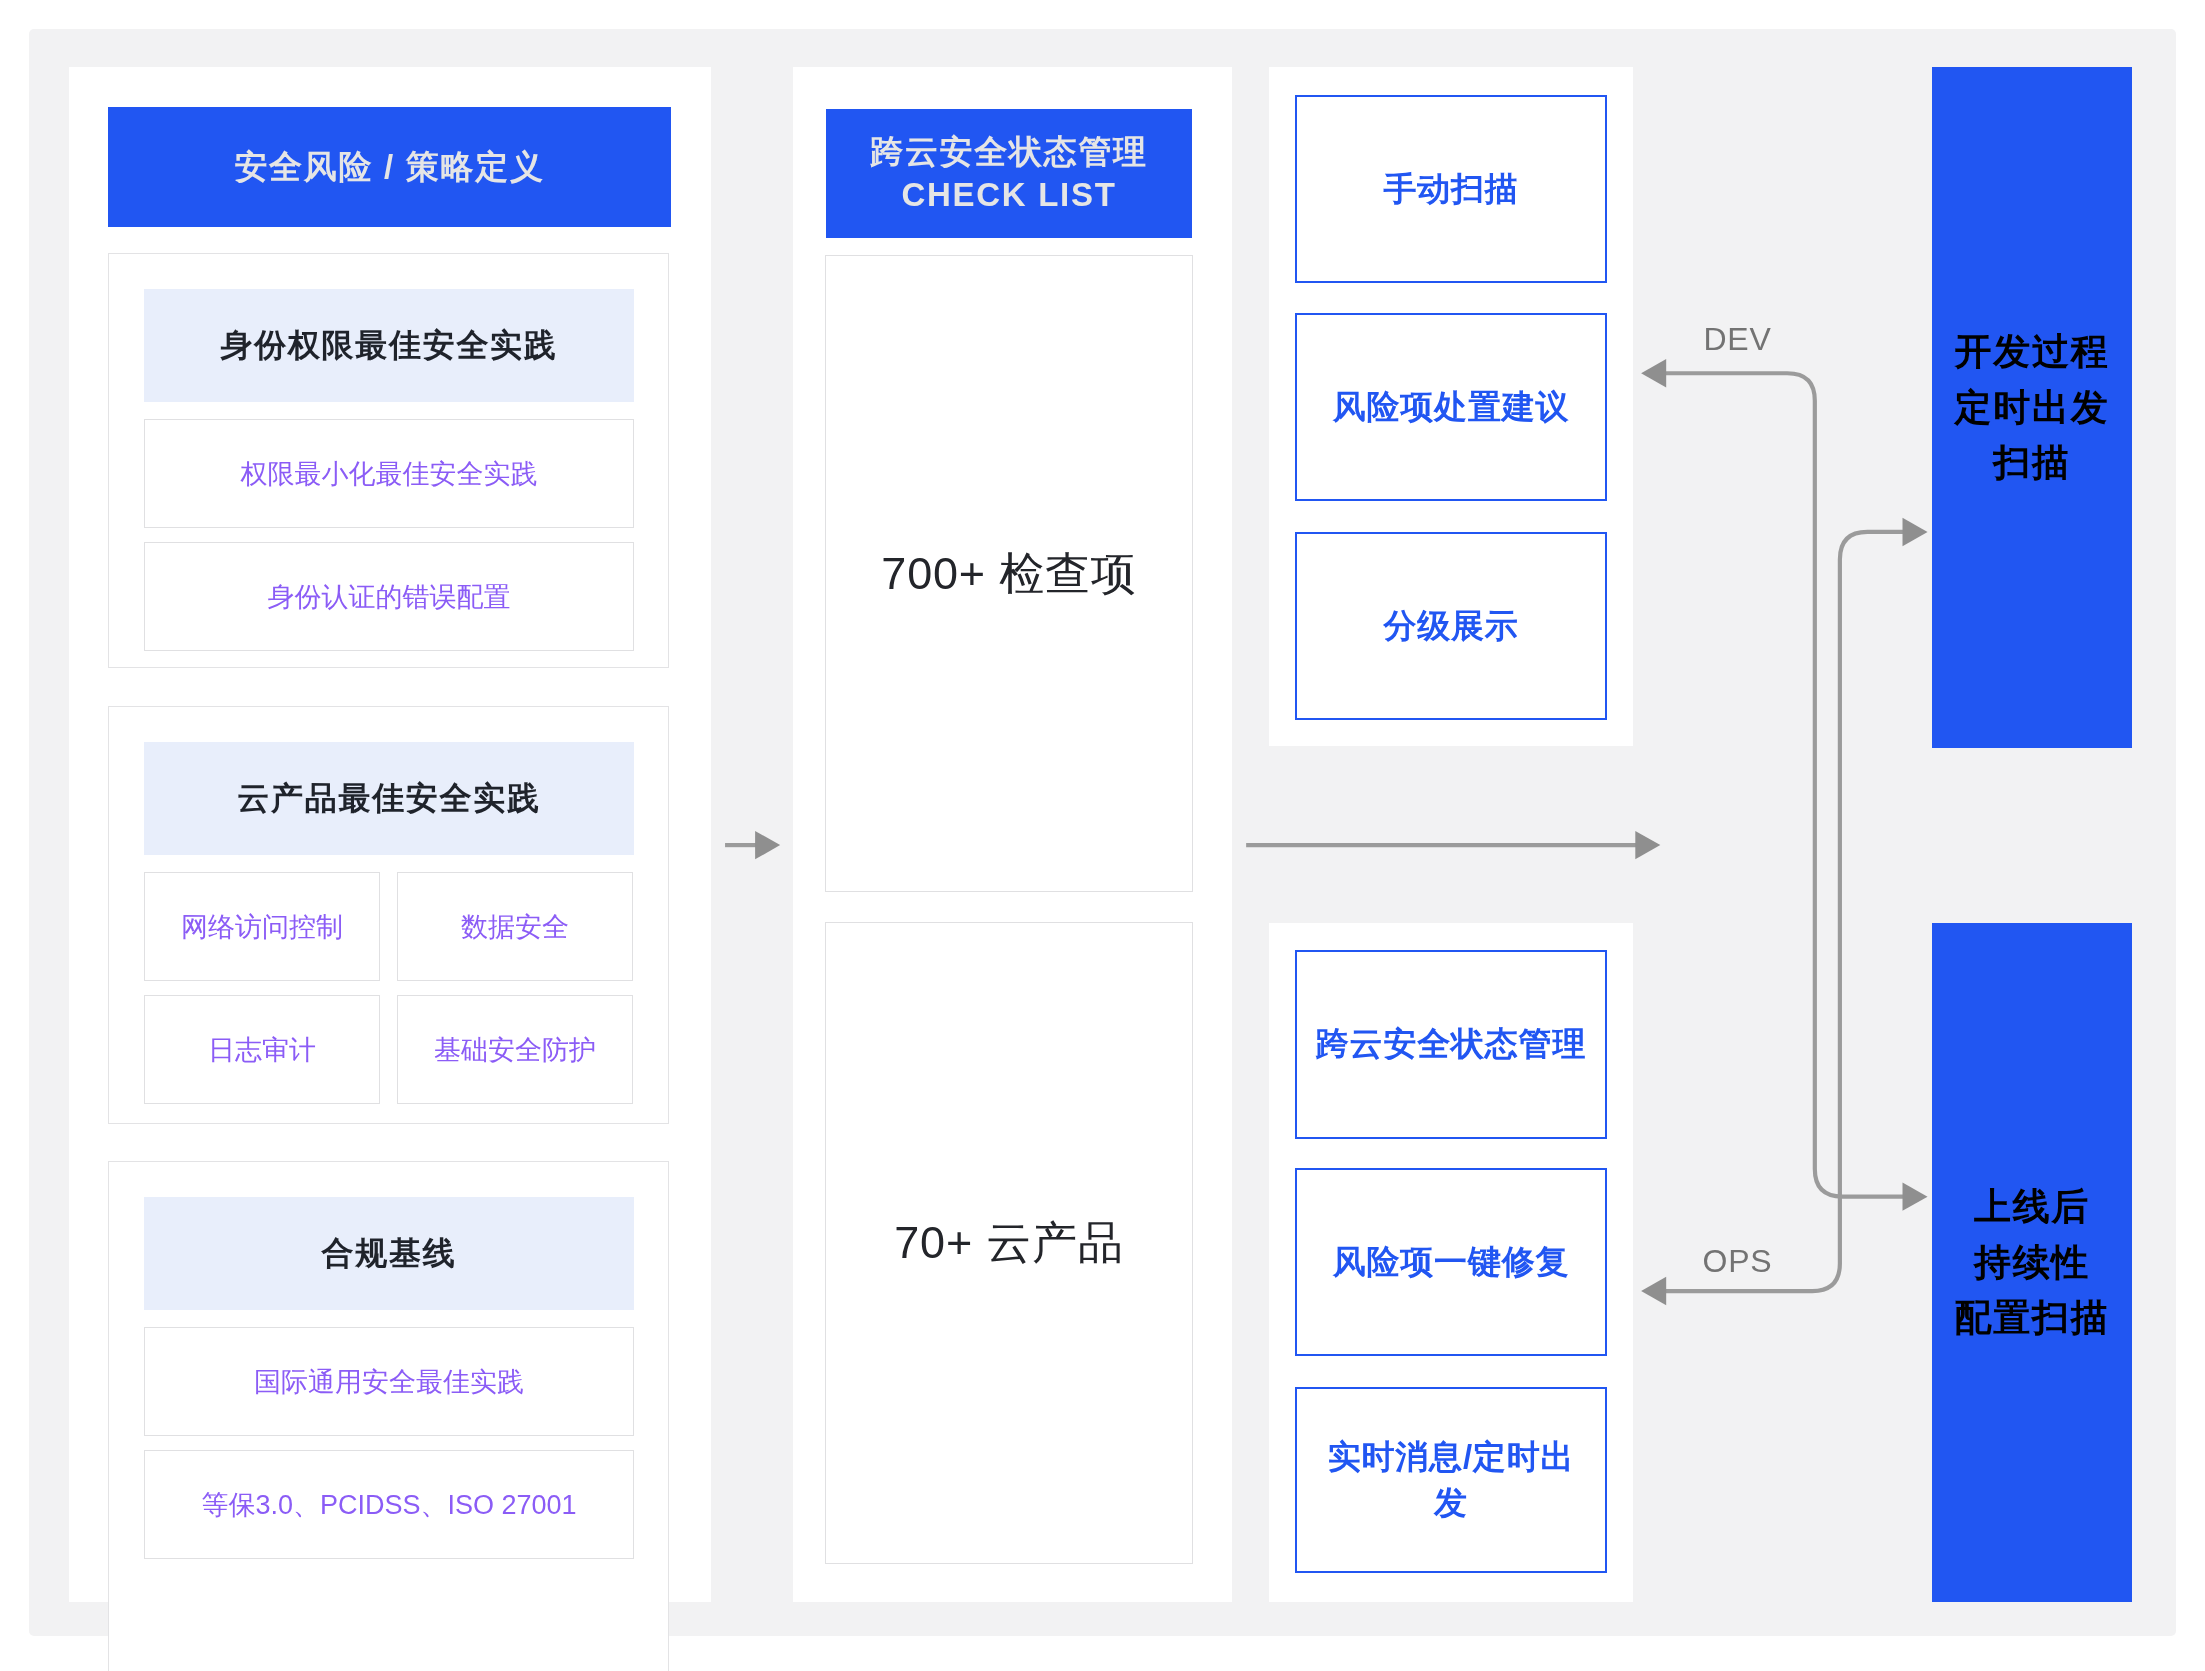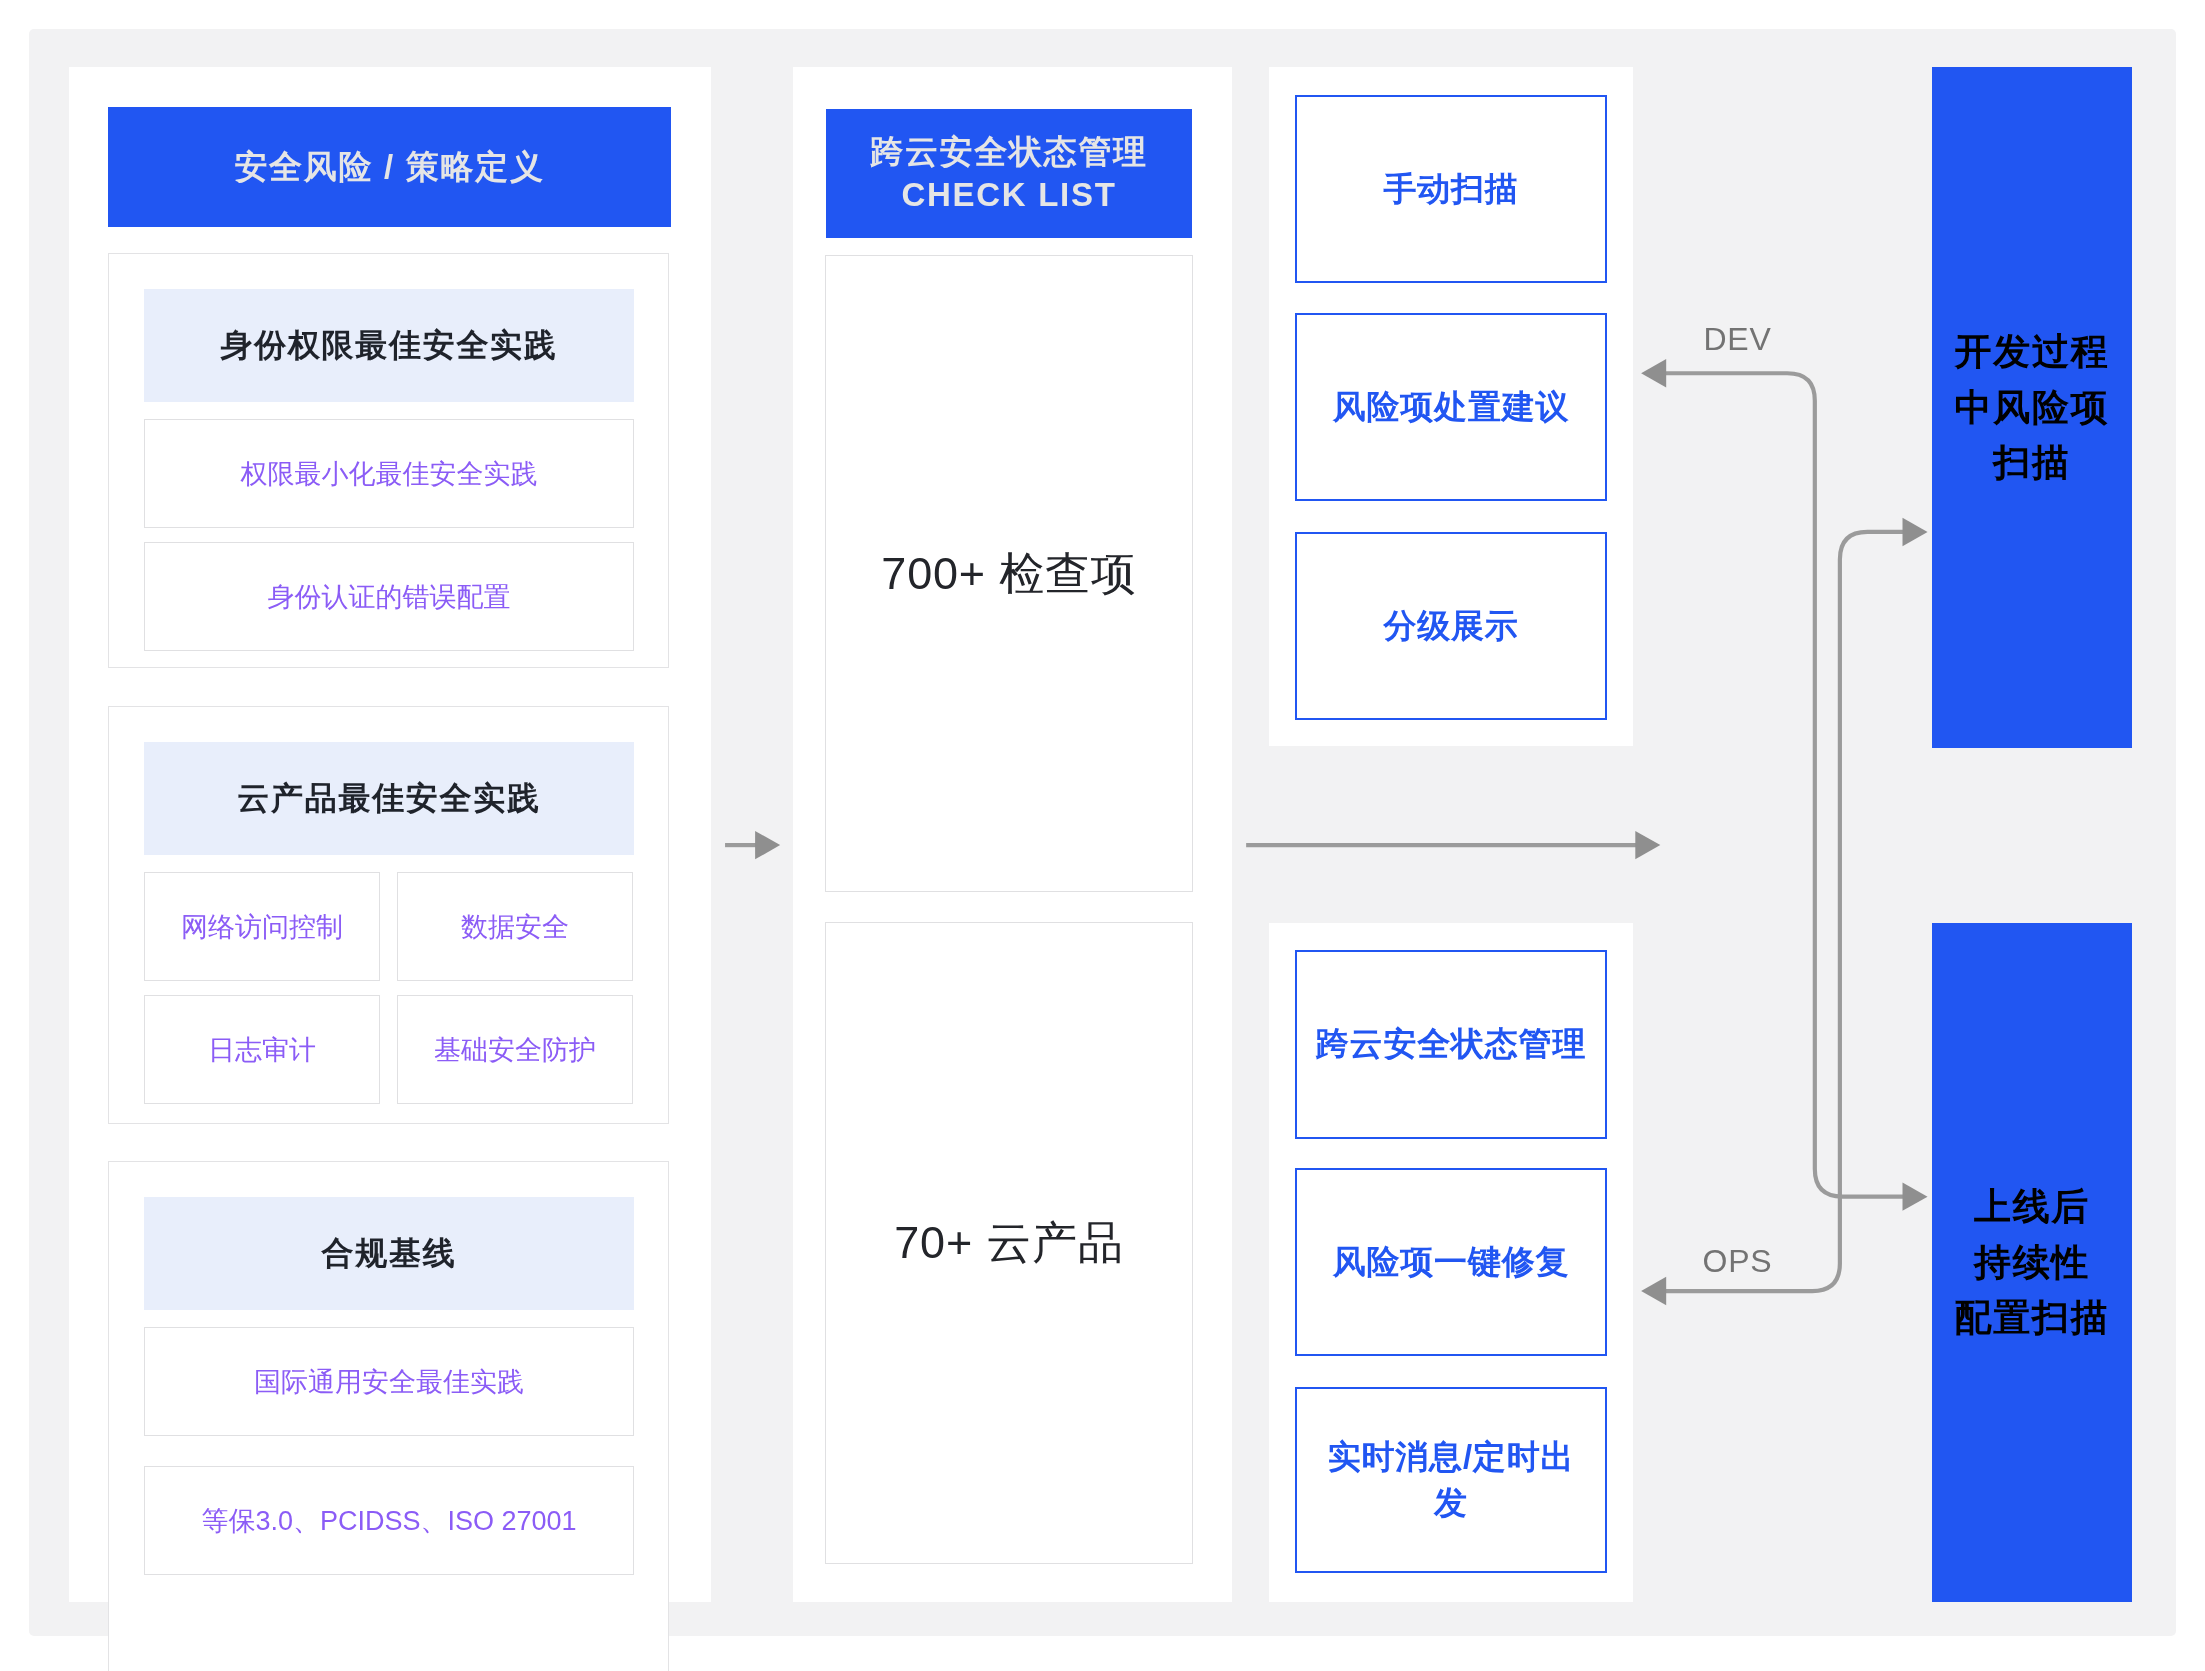--- a/index.html
+++ b/index.html
@@ -53,21 +53,21 @@
         <div class="sec-h">云产品最佳安全实践</div>
         <div class="sec-box half" style="top:165px;left:35px;">网络访问控制</div>
         <div class="sec-box half" style="top:165px;left:288px;">数据安全</div>
         <div class="sec-box half" style="top:288px;left:35px;">日志审计</div>
         <div class="sec-box half" style="top:288px;left:288px;">基础安全防护</div>
       </div>
 
       <div class="card" style="top:1094px;height:538px;">
         <div class="sec-h">合规基线</div>
         <div class="sec-box" style="top:165px;">国际通用安全最佳实践</div>
-        <div class="sec-box" style="top:304px;">等保3.0、PCIDSS、ISO 27001</div>
+        <div class="sec-box" style="top:288px;">等保3.0、PCIDSS、ISO 27001</div>
       </div>
     </div>
 
     <div class="panel" style="left:764px;top:38px;width:439px;height:1535px;">
       <div class="blue-header" style="left:33px;top:42px;width:366px;height:129px;flex-direction:column;">
         <div>跨云安全状态管理</div>
         <div>CHECK LIST</div>
       </div>
       <div class="mid-box" style="top:188px;height:637px;">700+ 检查项</div>
       <div class="mid-box" style="top:855px;height:642px;">70+ 云产品</div>
@@ -81,21 +81,21 @@
 
     <div class="panel" style="left:1240px;top:894px;width:364px;height:679px;">
       <div class="cap-box" style="top:27px;height:189px;">跨云安全状态管理</div>
       <div class="cap-box" style="top:245px;height:188px;font-family:Liberation Serif, serif;">风险项一键修复</div>
       <div class="cap-box" style="top:464px;height:186px;">实时消息/定时出发</div>
     </div>
   </div>
 
   <div class="result" style="top:67px;height:681px;">
     <div>开发过程</div>
-    <div>中风险项</div>
+    <div>定时出发</div>
     <div>扫描</div>
   </div>
   <div class="result" style="top:923px;height:679px;">
     <div>上线后</div>
     <div>持续性</div>
     <div>配置扫描</div>
   </div>
 
   <svg class="arrows" viewBox="0 0 2640 2001">
 

